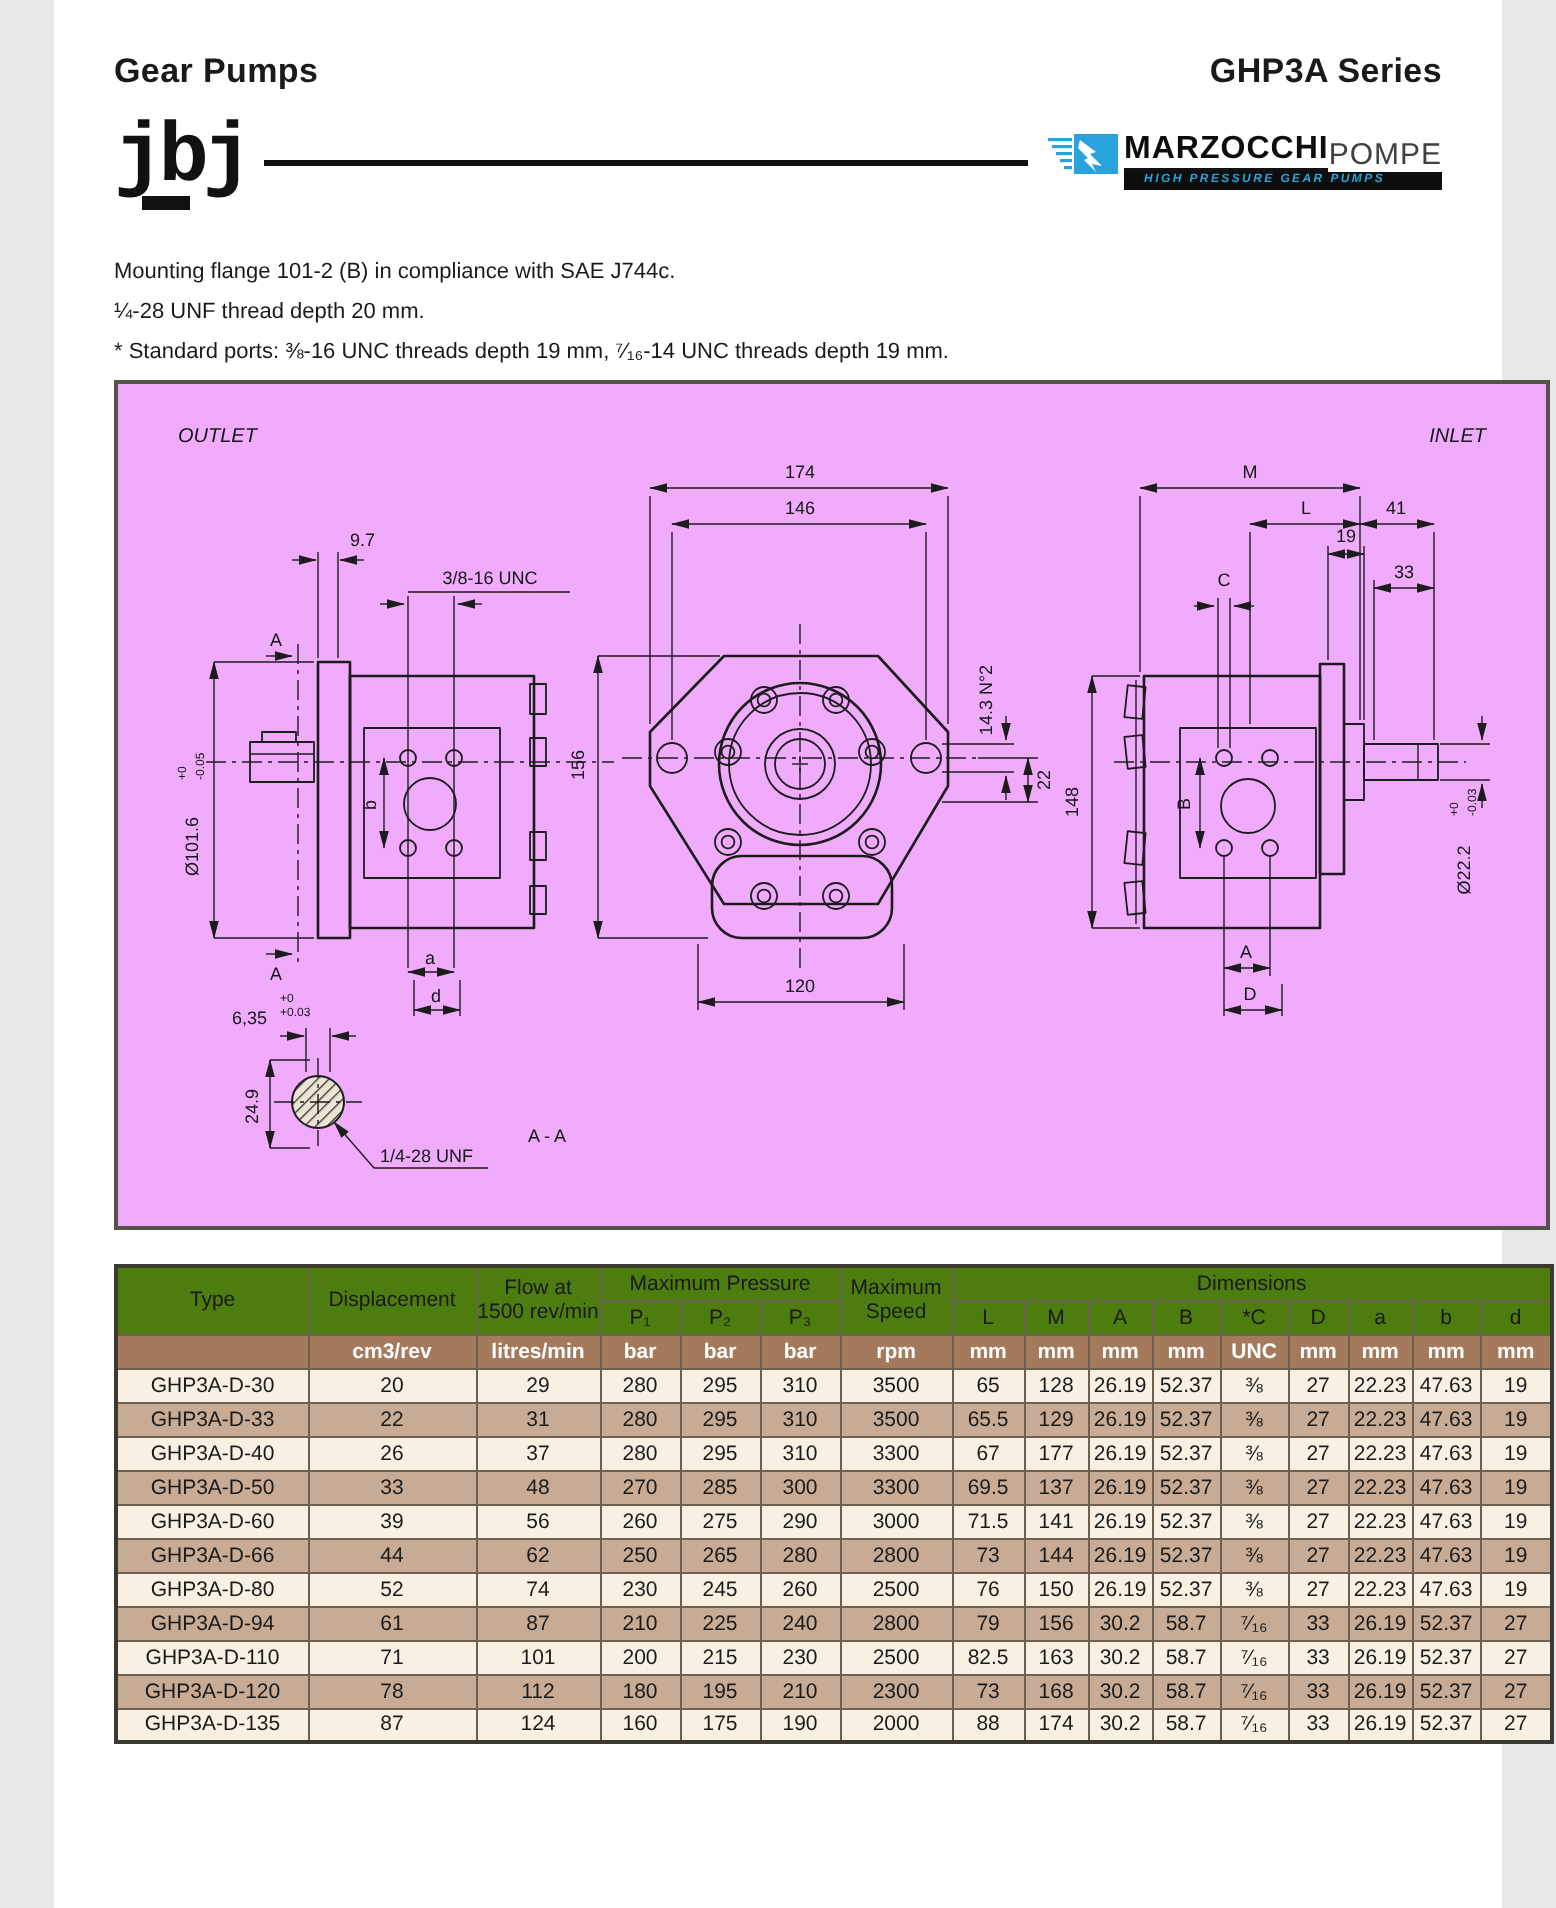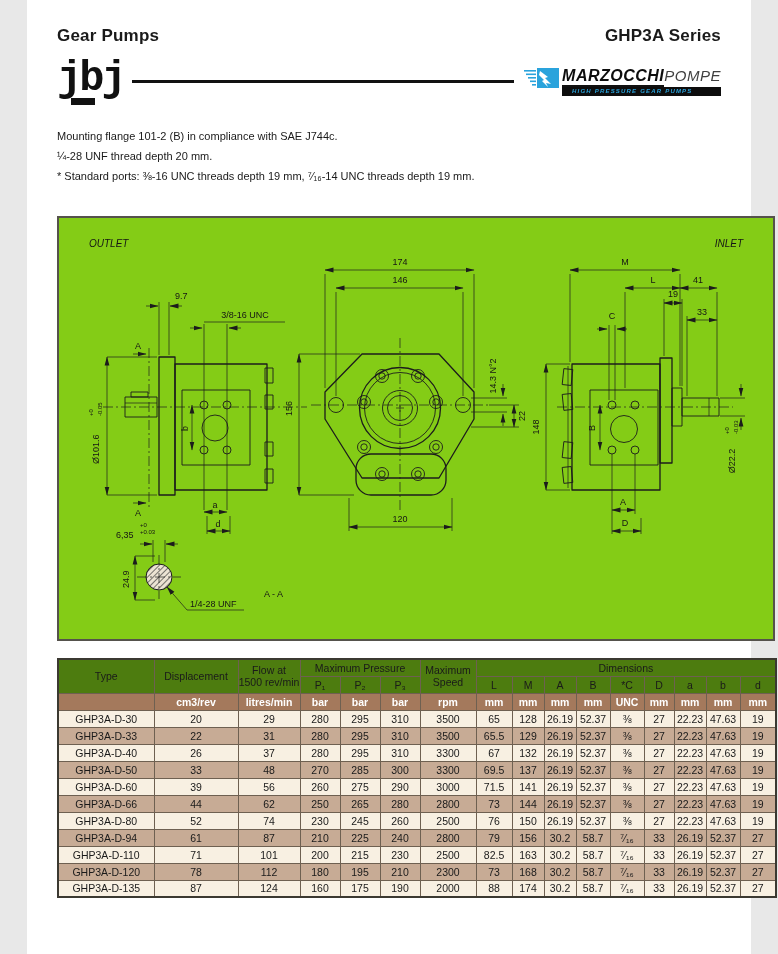--- a/index.html
+++ b/index.html
@@ -14,29 +14,29 @@
   .hdr .title, .hdr .series { font-size:17px; font-weight:bold; letter-spacing:.2px; }
   
   .logoband { display:flex; align-items:center; margin-top:12px; height:52px; }
   .jbj { line-height:.8; }
   .jbj .jbj-word { font-size:42px; font-weight:bold; letter-spacing:-3px; color:#111; font-family:Liberation Mono, monospace; }
   .jbj .jbj-sub { width:24px; height:7px; background:#111; margin:2px 0 0 14px; }
   .rule { flex:1; height:3px; background:#111; margin:0 10px 6px 8px; }
   .mz { display:flex; align-items:flex-start; margin-bottom:4px; }
   .mz-icon { margin-right:2px; }
   .mz-text { display:flex; flex-direction:column; }
-  .mz-top { display:flex; align-items:flex-start; font-style:italic; }
+  .mz-top { display:flex; align-items:flex-end; }
   .mz-name { font-size:16px; font-weight:bold; letter-spacing:.5px; color:#0d0d0d; border-bottom:2px solid #111; }
   .mz-pompe { font-size:15px; font-weight:normal; color:#404040; letter-spacing:.5px; }
   .mz-bar { background:#0d0d0d; color:#2aa3dc; font-style:italic; font-weight:bold;
             font-size:6px; letter-spacing:1.2px; padding:1px 3px 2px 10px; margin-top:0px; }
   
   .notes { margin-top:16px; font-size:11px; line-height:1.82; }
   
-  .draw-box { width:718px; height:425px; margin-top:30px; background:#84cc16;
+  .draw-box { width:718px; height:425px; margin-top:4px; background:#f0abfc;
               border:2px solid #55524c; }
   svg text { font-family:"Liberation Sans","DejaVu Sans",sans-serif; }
   .dt  { font-size:9px; fill:#151515; }
   .dts { font-size:6px; fill:#151515; }
   .itl { font-size:10px; font-style:italic; fill:#151515; }
   .ol  { fill:none; stroke:#1c1c1c; stroke-width:1.3; stroke-linejoin:round; }
   .ol2 { fill:none; stroke:#1c1c1c; stroke-width:.9; stroke-linejoin:round; }
   .dl  { fill:none; stroke:#1c1c1c; stroke-width:.7; }
   .cl  { fill:none; stroke:#1c1c1c; stroke-width:.7; stroke-dasharray:10 3 2 3; }
   
@@ -442,21 +442,21 @@
         </tr>
         <tr>
           <td>GHP3A-D-40</td>
           <td>26</td>
           <td>37</td>
           <td>280</td>
           <td>295</td>
           <td>310</td>
           <td>3300</td>
           <td>67</td>
-          <td>132</td>
+          <td>177</td>
           <td>26.19</td>
           <td>52.37</td>
           <td>⅜</td>
           <td>27</td>
           <td>22.23</td>
           <td>47.63</td>
           <td>19</td>
         </tr>
         <tr class="alt">
           <td>GHP3A-D-50</td>

